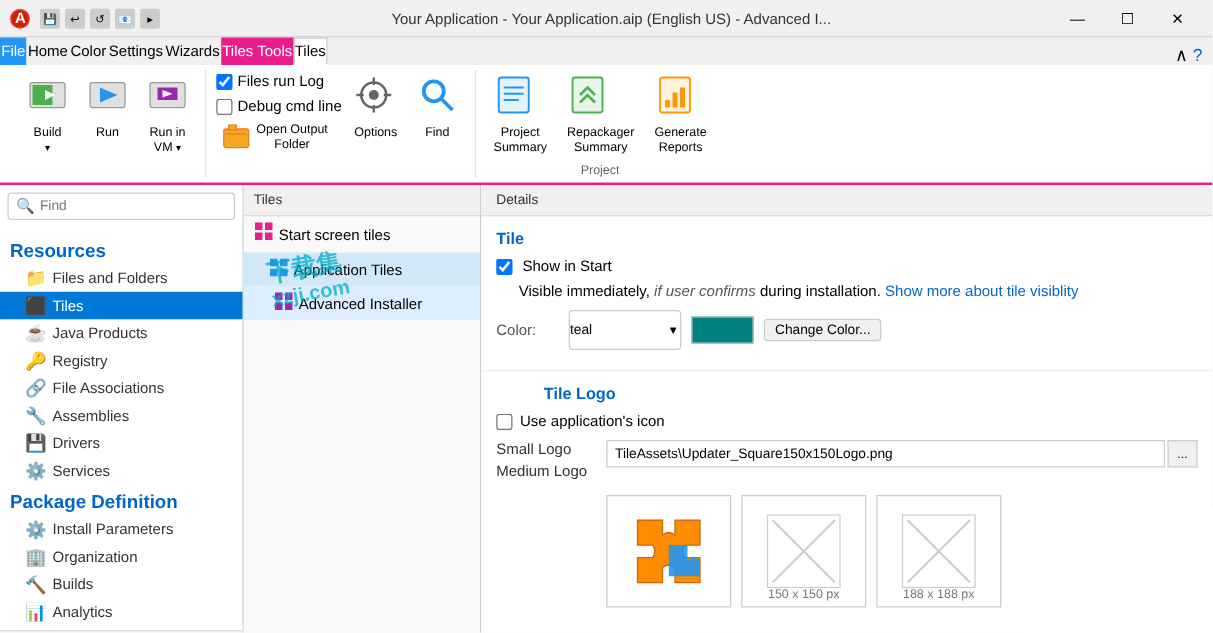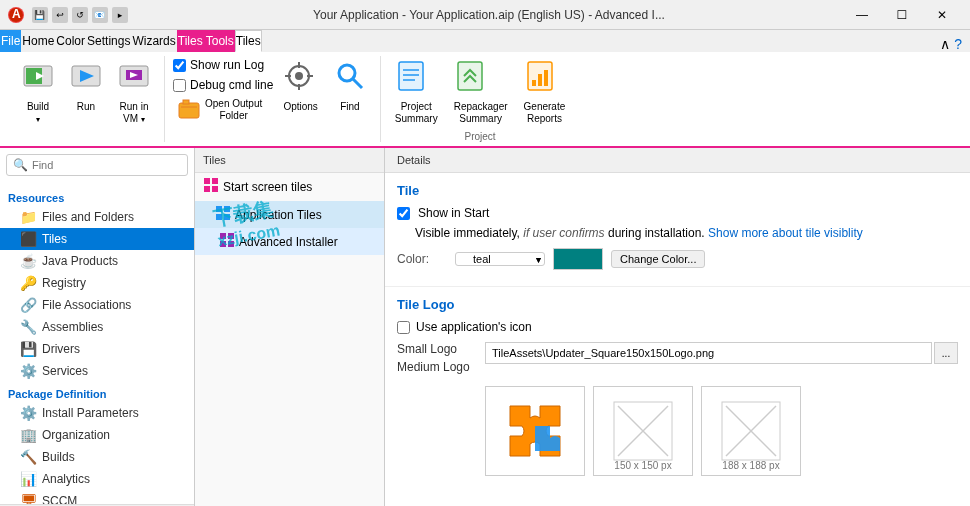--- a/index.html
+++ b/index.html
@@ -115,21 +115,21 @@
       outline: none;
       flex: 1;
       font-size: 11px;
       color: #999;
       background: transparent;
     }
     .sidebar-content { flex: 1; overflow-y: auto; padding: 4px 0; }
     .sidebar-section-label {
       color: #0066cc;
       font-weight: bold;
-      font-size: 11px;
+      font-size: 15px;
       padding: 6px 8px 2px 8px;
     }
     .sidebar-item {
       display: flex;
       align-items: center;
       gap: 6px;
       padding: 3px 8px 3px 20px;
       cursor: pointer;
       font-size: 11px;
       color: #333;
@@ -200,45 +200,45 @@
       align-items: center;
       gap: 8px;
       margin-bottom: 6px;
       font-size: 11px;
     }
     .details-label { color: #555; min-width: 50px; }
     .italic-text { font-style: italic; color: #555; }
     .link-text { color: #0066cc; cursor: pointer; text-decoration: none; }
     .color-select {
       width: 90px;
-      height: 14px;
+      height: 32px;
       border: 1px solid #ccc;
       border-radius: 3px;
       font-size: 11px;
-      padding: 0 17px;
+      padding: 0 0;
       background: white;
       appearance: none;
       -webkit-appearance: none;
       position: relative;
     }
     .color-select-wrapper { position: relative; display: inline-flex; align-items: center; }
     .color-select-wrapper::after { content: '▾'; position: absolute; right: 4px; pointer-events: none; font-size: 10px; }
     .color-preview { width: 50px; height: 22px; background: teal; border: 1px solid #ccc; }
     .change-color-btn {
       padding: 2px 8px;
       border: 1px solid #ccc;
       background: #f0f0f0;
       cursor: pointer;
       border-radius: 3px;
       font-size: 11px;
     }
 
     
     .logo-section { padding: 10px 12px; }
-    .logo-section-title { color: #0066cc; font-weight: bold; font-size: 13px; margin-bottom: 8px; }
+    .logo-section-title { color: #0066cc; font-weight: bold; font-size: 13px; margin-bottom: 8px; margin-left: 38px; }
     .logo-checkbox-row { display: flex; align-items: center; gap: 6px; font-size: 11px; margin-bottom: 8px; }
     .logo-labels { display: flex; flex-direction: column; gap: 4px; font-size: 11px; min-width: 80px; color: #333; }
     .logo-file-input {
       flex: 1;
       border: 1px solid #ccc;
       padding: 2px 6px;
       font-size: 11px;
       height: 22px;
     }
     .logo-browse-btn {
@@ -355,21 +355,21 @@
         <div class="label">Run in<br>VM <span class="arrow">▾</span></div>
       </div>
     </div>
   </div>
 
   <div class="ribbon-group">
     <div class="ribbon-group-items">
       <div class="ribbon-col">
         <div class="checkbox-row">
           <input type="checkbox" checked="" style="">
-          <span>Show run Log</span>
+          <span>Files run Log</span>
         </div>
         <div class="checkbox-row">
           <input type="checkbox" style="">
           <span>Debug cmd line</span>
         </div>
         <div class="ribbon-btn-large" style="flex-direction:row;align-items:center;gap:4px;padding:2px 4px;min-width:auto;">
           <svg width="24" height="24" viewBox="0 0 24 24">
             <rect x="2" y="5" width="20" height="15" rx="2" fill="#f5a623" stroke="#e67e22" stroke-width="1"></rect>
             <path d="M4 9 L20 9" stroke="#e67e22" stroke-width="1"></path>
             <rect x="6" y="2" width="6" height="4" fill="#f5a623" stroke="#e67e22" stroke-width="1"></rect>

